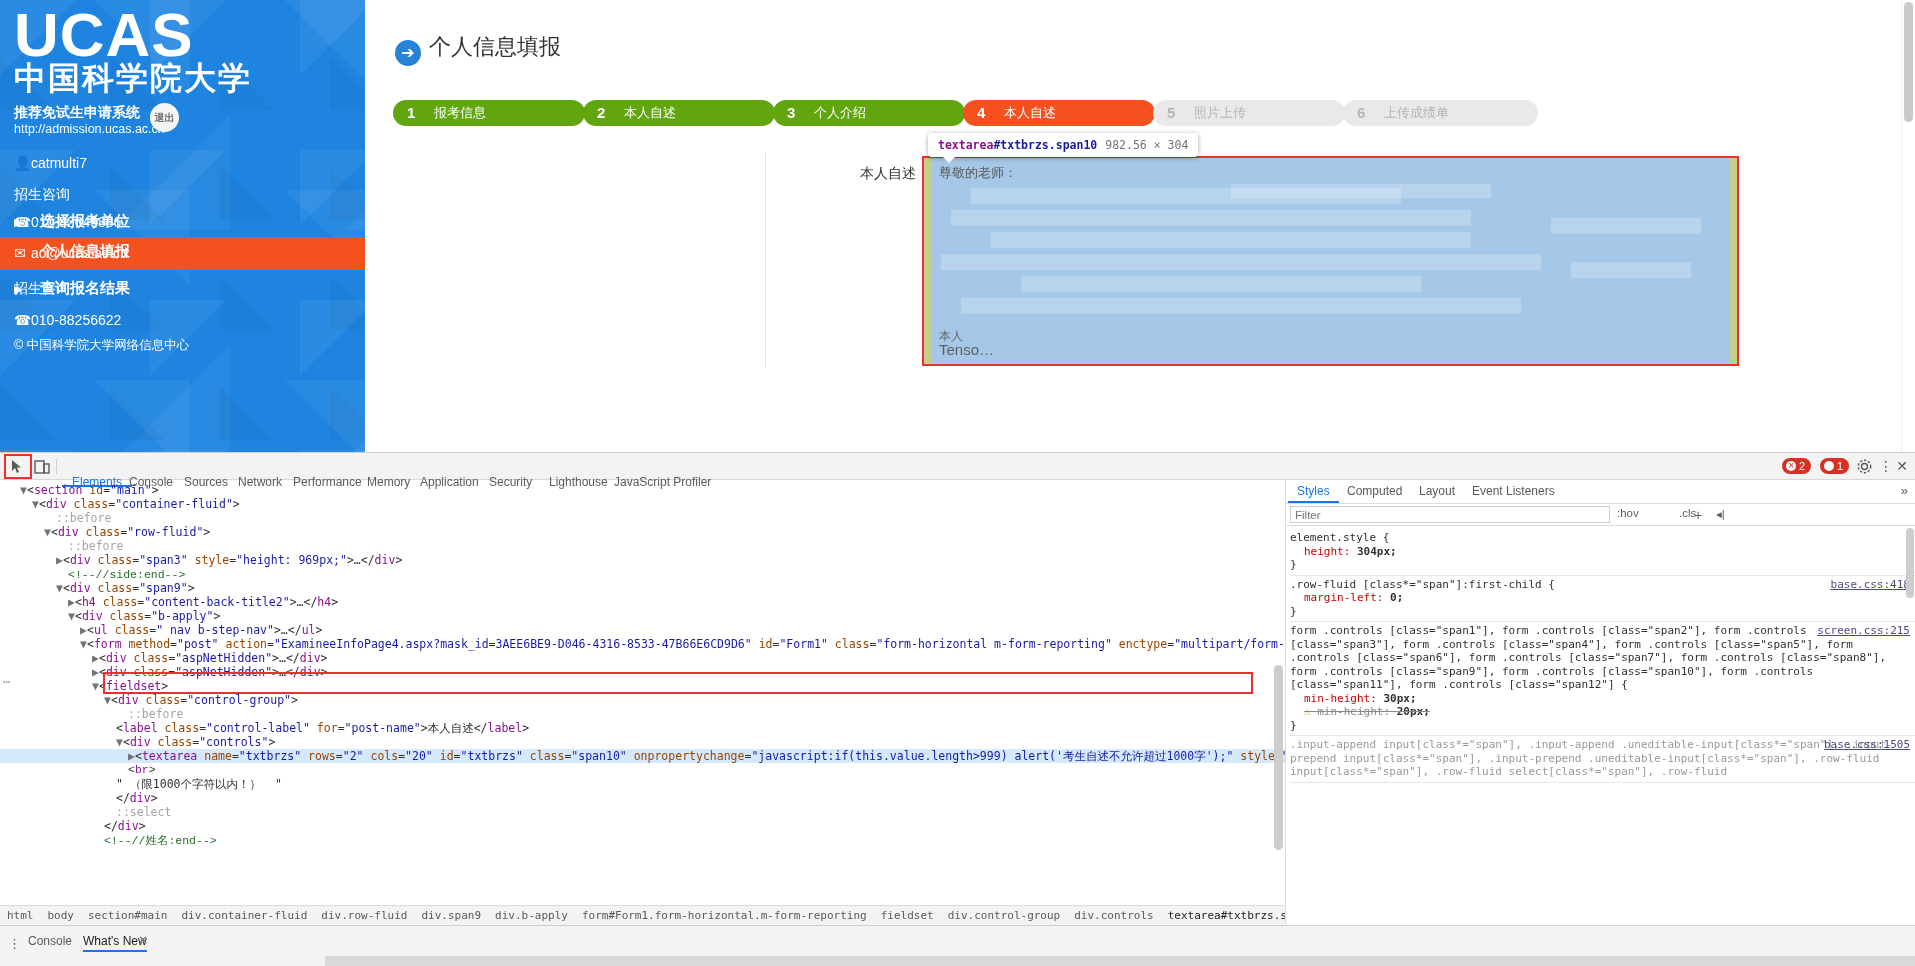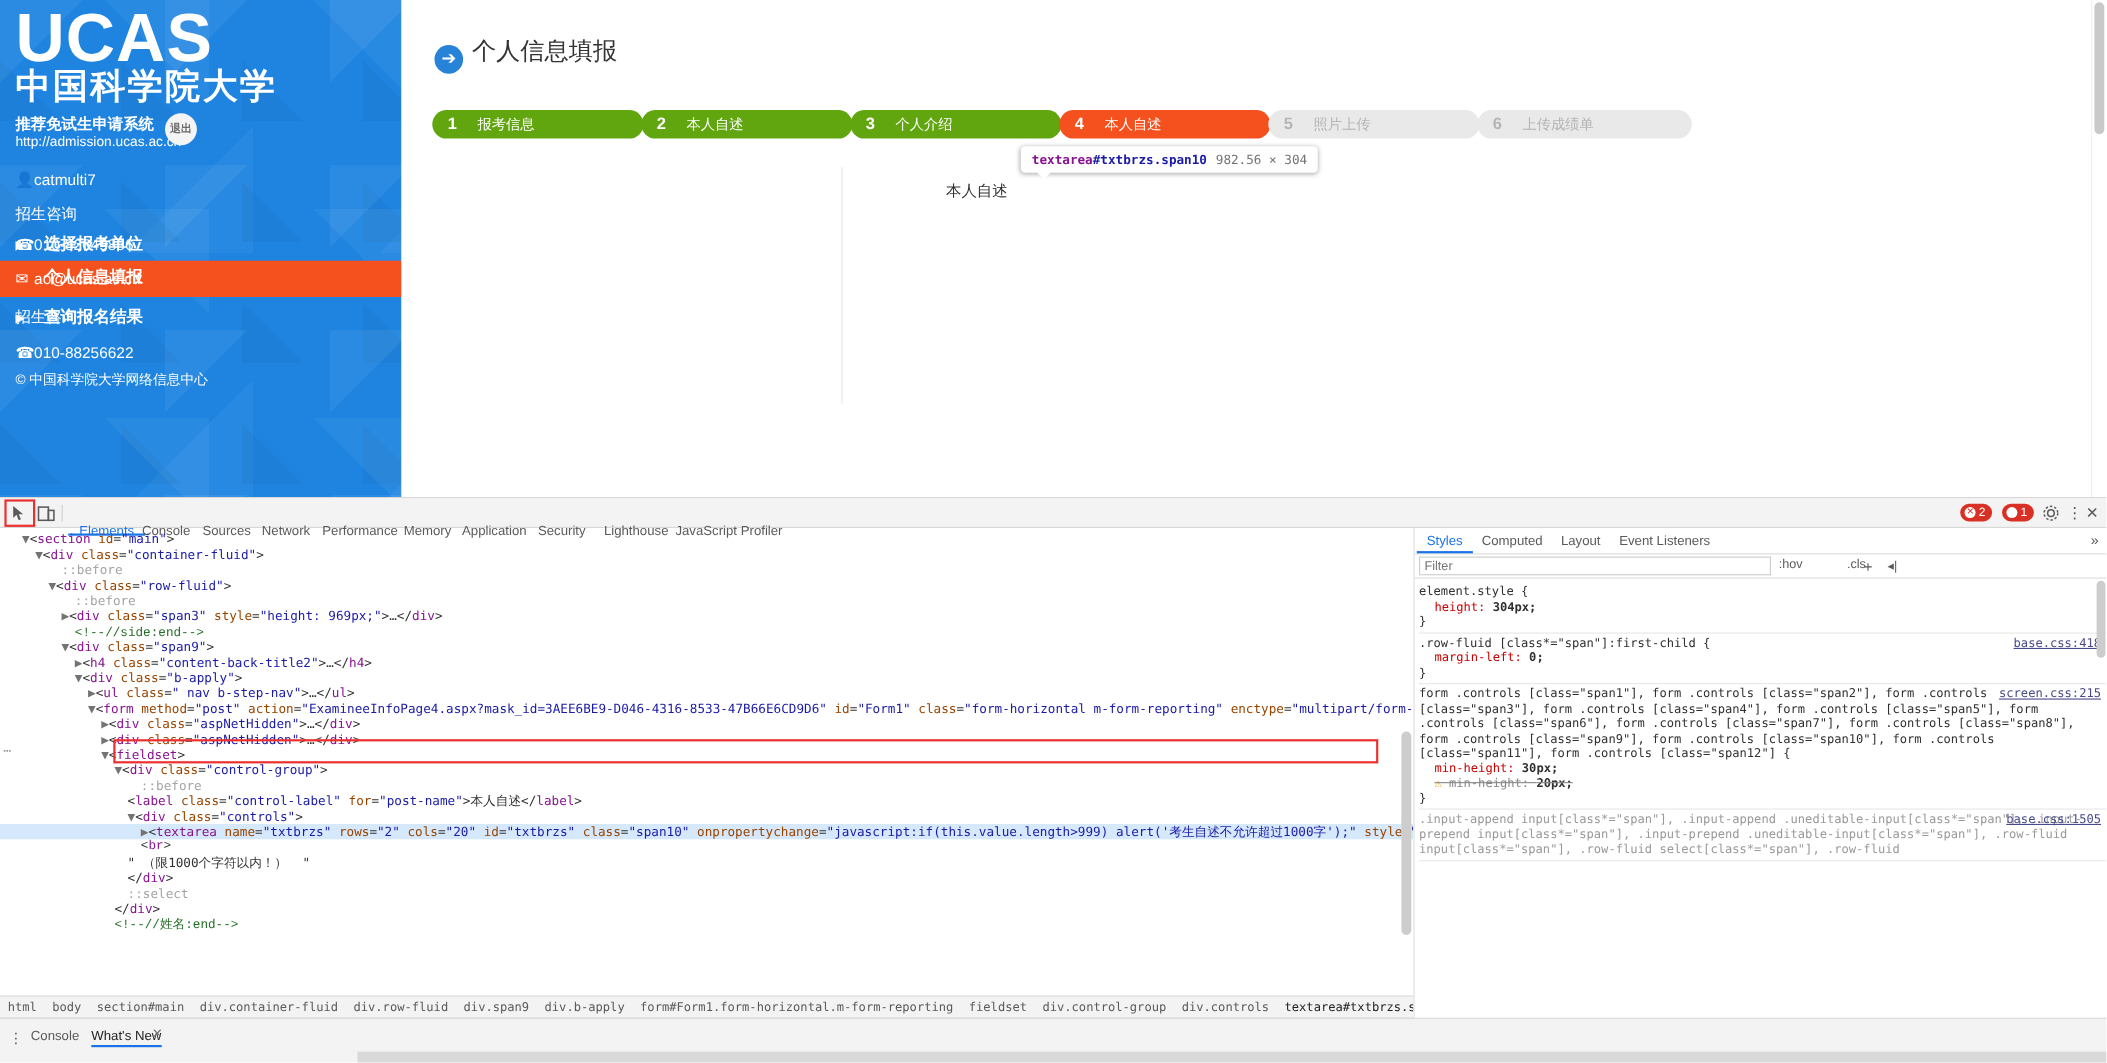--- a/index.html
+++ b/index.html
@@ -249,20 +249,39 @@
         </div>
       <div class="step todo" style="left:950px; width:195px;">
           <span class="num">6</span>
           <span class="lbl">上传成绩单</span>
         </div>
     </div>
 
     <div class="left-rule"></div>
     <div class="form-label">本人自述</div>
 
+    <div id="ta-wrap">
+      <div id="ta-highlight"></div>
+      <div id="ta-margin"></div>
+      <div id="ta-padding"></div>
+      <div id="ta-box">
+        <div class="blur-band" style="left:40px;top:30px;width:430px;height:16px;"></div>
+        <div class="blur-band" style="left:20px;top:52px;width:520px;height:16px;"></div>
+        <div class="blur-band" style="left:60px;top:74px;width:480px;height:16px;"></div>
+        <div class="blur-band" style="left:10px;top:96px;width:600px;height:16px;"></div>
+        <div class="blur-band" style="left:90px;top:118px;width:400px;height:16px;"></div>
+        <div class="blur-band" style="left:30px;top:140px;width:560px;height:16px;"></div>
+        <div class="blur-band" style="left:300px;top:26px;width:260px;height:14px;"></div>
+        <div class="blur-band" style="left:620px;top:60px;width:150px;height:16px;"></div>
+        <div class="blur-band" style="left:640px;top:104px;width:120px;height:16px;"></div>
+        <div id="ta-text1">尊敬的老师：</div>
+        <div id="ta-text2">本人</div>
+        <div id="ta-text3">Tenso…</div>
+      </div>
+    </div>
 
     <div id="devtool-tooltip">
       <span class="t-tag">textarea</span><span class="t-id">#txtbrzs</span><span class="t-cls">.span10</span><span class="t-dim">982.56 × 304</span>
     </div>
 
     <div id="scrollbar-v">
         <div class="thumb"></div>
       </div>
   </div>
 </div>

